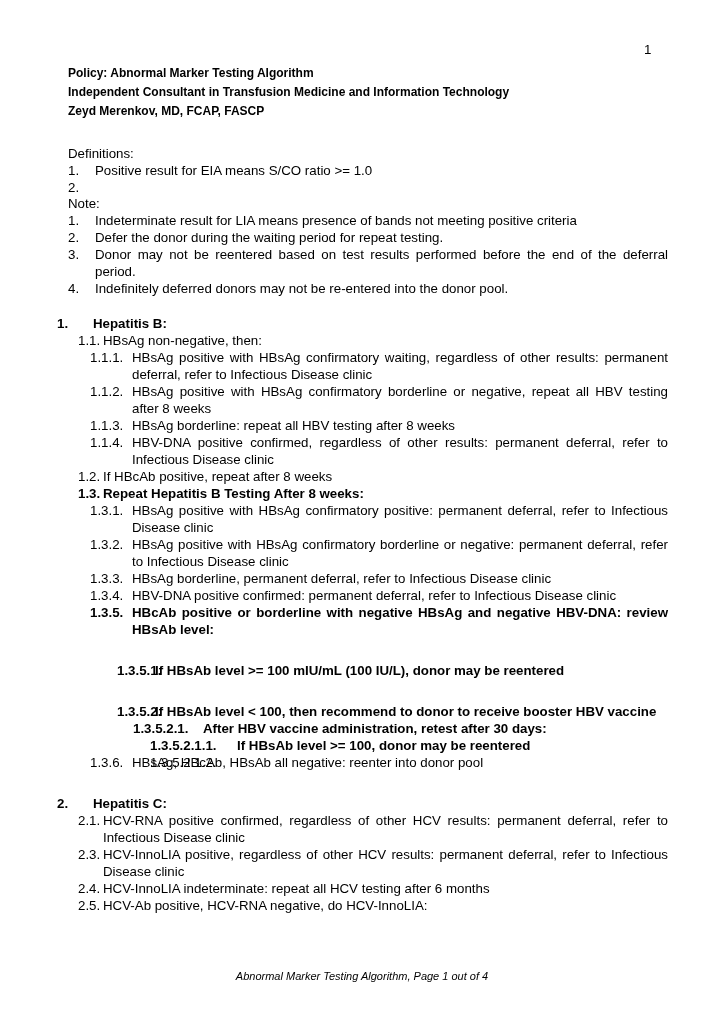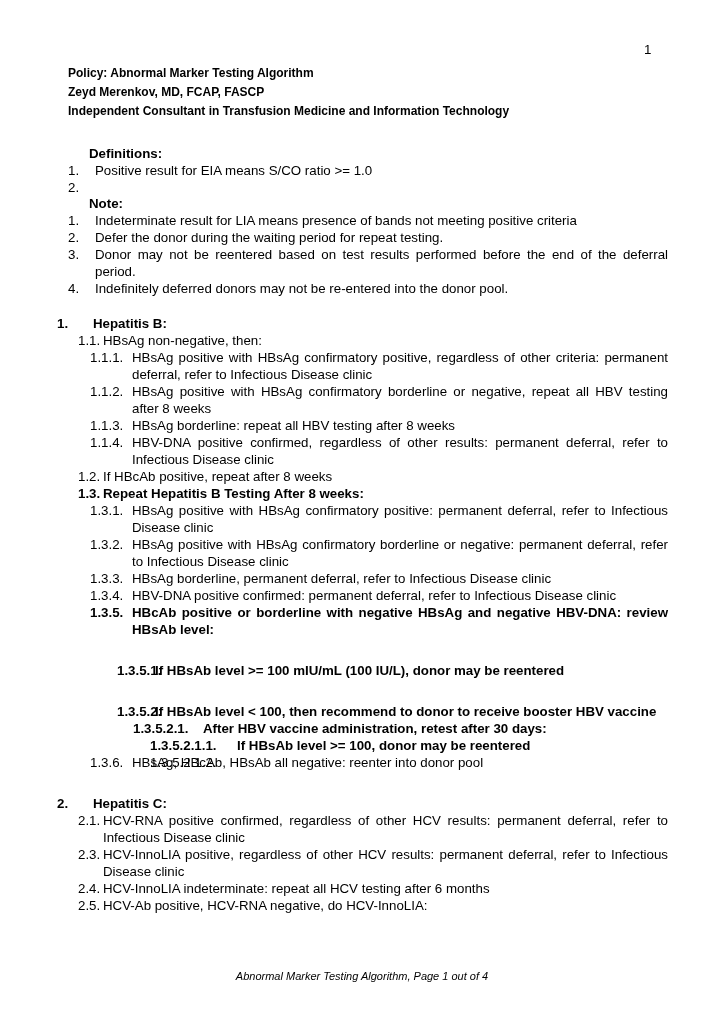--- a/index.html
+++ b/index.html
@@ -22,21 +22,21 @@
   }
   .content {
     position: absolute;
     left: 68px;
     top: 64px;
     width: 600px;
   }
   .title-block { font-weight: bold; font-size: 12px; line-height: 19px; }
   .title-line { white-space: normal; }
 
-  .block-heading { font-weight: bold; margin-left: 21px; }
+  .block-heading { font-weight: normal; }
   .gap-title { height: 24px; }
   .gap-sm { height: 16px; }
   .gap-md { height: 18px; }
   .gap-lg { height: 24px; }
 
   .li { position: relative; text-align: justify; }
   .li .num { position: absolute; top: 0; }
 
   
   .l0 { padding-left: 27px; }
@@ -84,22 +84,22 @@
 <body>
 
 <div class="page">
 
   <div class="page-number">1</div>
 
   <div class="content">
 
     <div class="title-block">
       <div class="title-line">Policy:  Abnormal Marker Testing Algorithm</div>
+      <div class="title-line">Independent Consultant in Transfusion Medicine and Information Technology</div>
       <div class="title-line">Zeyd Merenkov, MD, FCAP, FASCP</div>
-      <div class="title-line">Independent Consultant in Transfusion Medicine and Information Technology</div>
     </div>
 
     <div class="gap-title"></div>
 
     <div>
       <div class="block-heading">Definitions:</div>
       <div class="li l0">
         <span class="num">1.</span>
         <span class="txt">Positive result for EIA means S/CO ratio &gt;= 1.0</span>
       </div>
@@ -136,21 +136,21 @@
       <div class="li sec">
         <span class="num">1.</span>
         <span class="txt">Hepatitis B:</span>
       </div>
       <div class="li l2">
         <span class="num">1.1.</span>
         <span class="txt">HBsAg non-negative, then:</span>
       </div>
       <div class="li l3">
         <span class="num">1.1.1.</span>
-        <span class="txt">HBsAg positive with HBsAg confirmatory positive, regardless of other criteria:  permanent deferral, refer to Infectious Disease clinic</span>
+        <span class="txt">HBsAg positive with HBsAg confirmatory waiting, regardless of other results:  permanent deferral, refer to Infectious Disease clinic</span>
       </div>
       <div class="li l3">
         <span class="num">1.1.2.</span>
         <span class="txt">HBsAg positive with HBsAg confirmatory borderline or negative, repeat all HBV testing after 8 weeks</span>
       </div>
       <div class="li l3">
         <span class="num">1.1.3.</span>
         <span class="txt">HBsAg borderline:  repeat all HBV testing after 8 weeks</span>
       </div>
       <div class="li l3">

